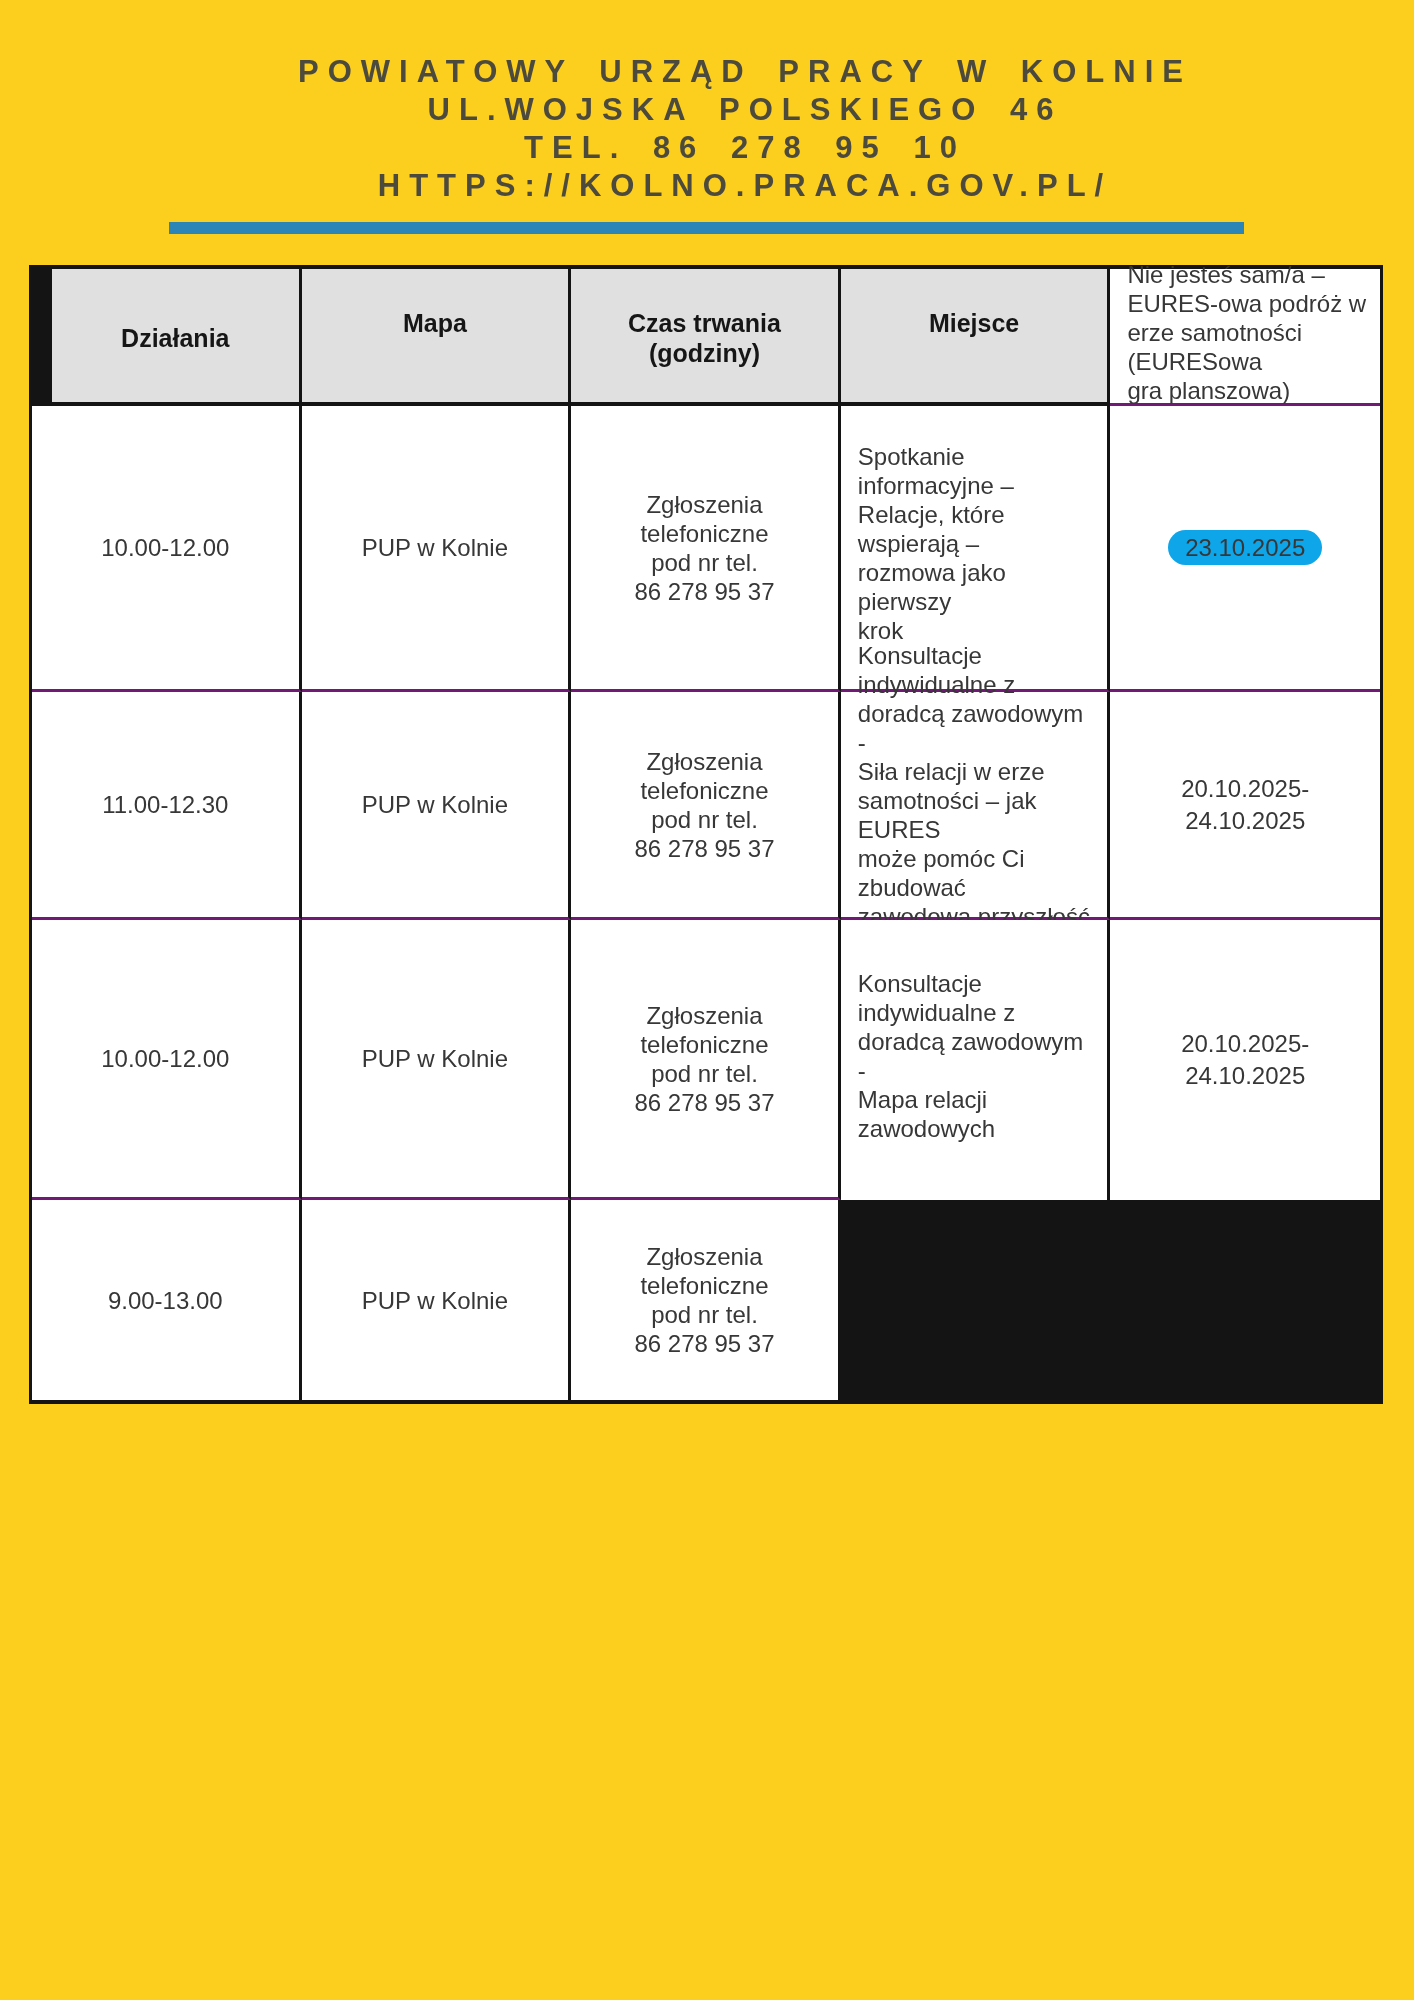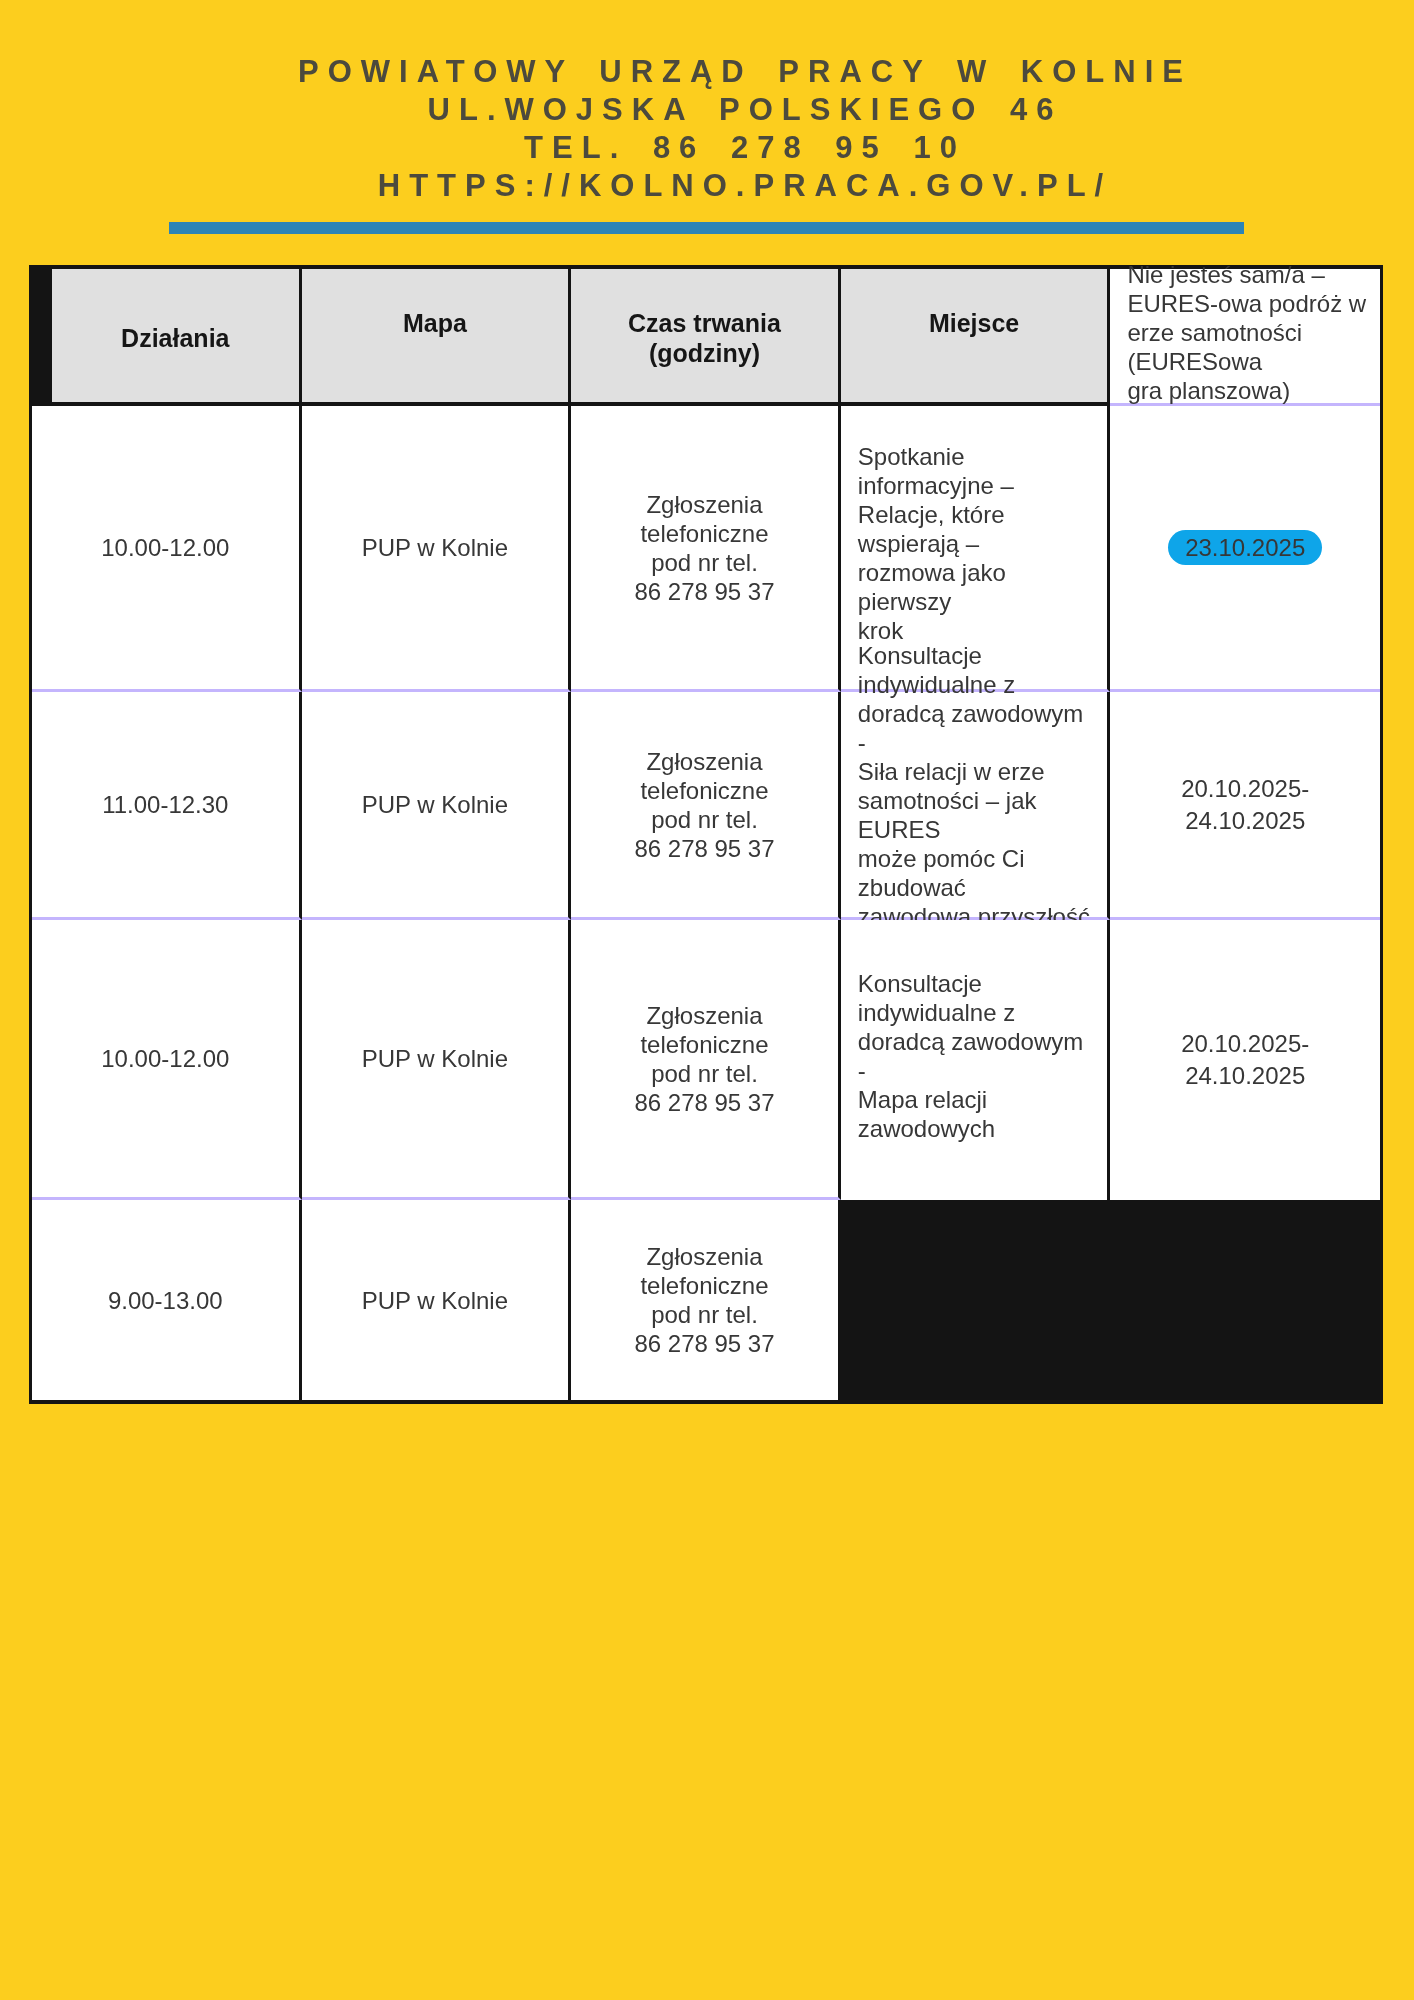--- a/index.html
+++ b/index.html
@@ -63,21 +63,21 @@
     font-size: 25px;
     line-height: 30px;
     color: #161616;
     white-space: pre-line;
   }
   .hcell > span { display: inline-block; transform: translateY(2px); }
   .hcell.raised > span { transform: translateY(-13px); }
   .cell {
     background: #ffffff;
     border-right: 3px solid #141414;
-    border-bottom: 3px solid #c4b5fd;
+    border-bottom: 3px solid #701a75;
     display: flex;
     align-items: center;
     justify-content: center;
     text-align: center;
     font-size: 24px;
     line-height: 29px;
     color: #373737;
     white-space: pre-line;
   }
   .tbl > *:nth-child(5n) { border-right: none; }

